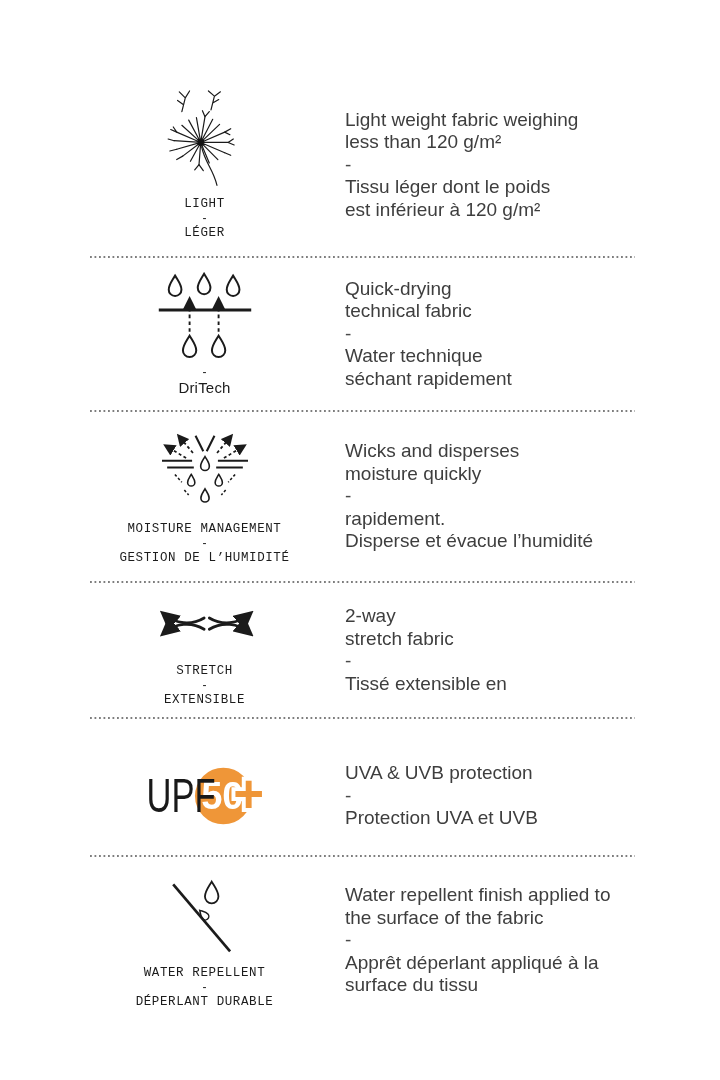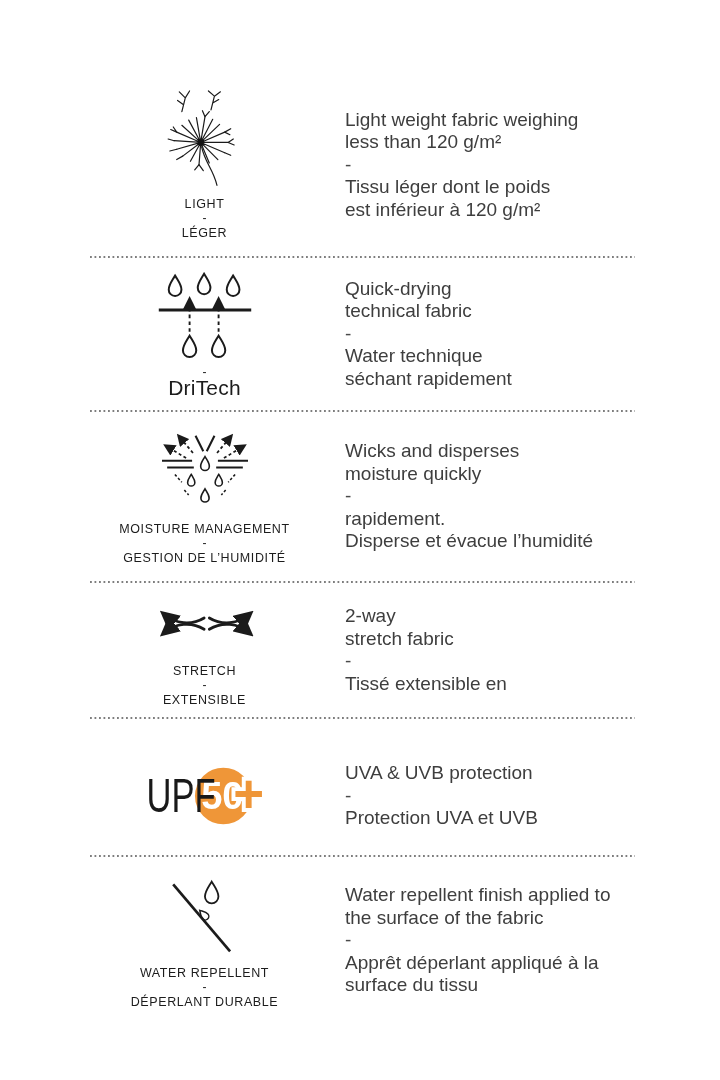--- a/index.html
+++ b/index.html
@@ -9,23 +9,23 @@
   .s1{height:256px;padding-top:74px;}
   .s2{height:152px;}
   .s3{height:169px;}
   .s4{height:134px;}
   .s5{height:136px;padding-top:18px;}
   .s6{height:153px;padding-top:14px;}
   .sep{height:2px;background-image:radial-gradient(circle at 1px 1px,#7d7d7d 0.9px,transparent 1.15px);background-size:4.5px 2px;background-repeat:repeat-x;background-position:left center;}
   .icon-col{width:255px;flex:none;box-sizing:border-box;padding-right:26px;display:flex;flex-direction:column;align-items:center;text-align:center;}
   .icon{display:block;line-height:0;}
   .caption{margin-top:7px;color:#1c1c1c;}
-  .cap{font-size:12.5px;letter-spacing:.6px;line-height:16px;white-space:nowrap;}
+  .cap{font-size:12.5px;letter-spacing:.6px;line-height:16px;white-space:nowrap;font-family:Liberation Mono, monospace;}
   .cap-dash{font-size:12px;line-height:13px;letter-spacing:0;}
-  .cap-plain{font-size:21px;letter-spacing:.2px;line-height:18px;}
+  .cap-plain{font-size:15px;letter-spacing:.2px;line-height:18px;}
   .text-col{flex:1;color:#3e3e3e;font-size:19px;line-height:22.5px;text-align:left;}
   .line{white-space:nowrap;}
   .divider{color:#4a4a4a;}
   .upf-logo{display:flex;align-items:center;}
   .upf-text{display:inline-block;width:66px;text-align:right;font-size:48px;line-height:52px;color:#191919;transform:scaleX(.72);transform-origin:100% 50%;white-space:nowrap;}
   svg .ln{stroke:#1b1b1b;fill:none;}
 </style>
 </head>
 <body>
 

